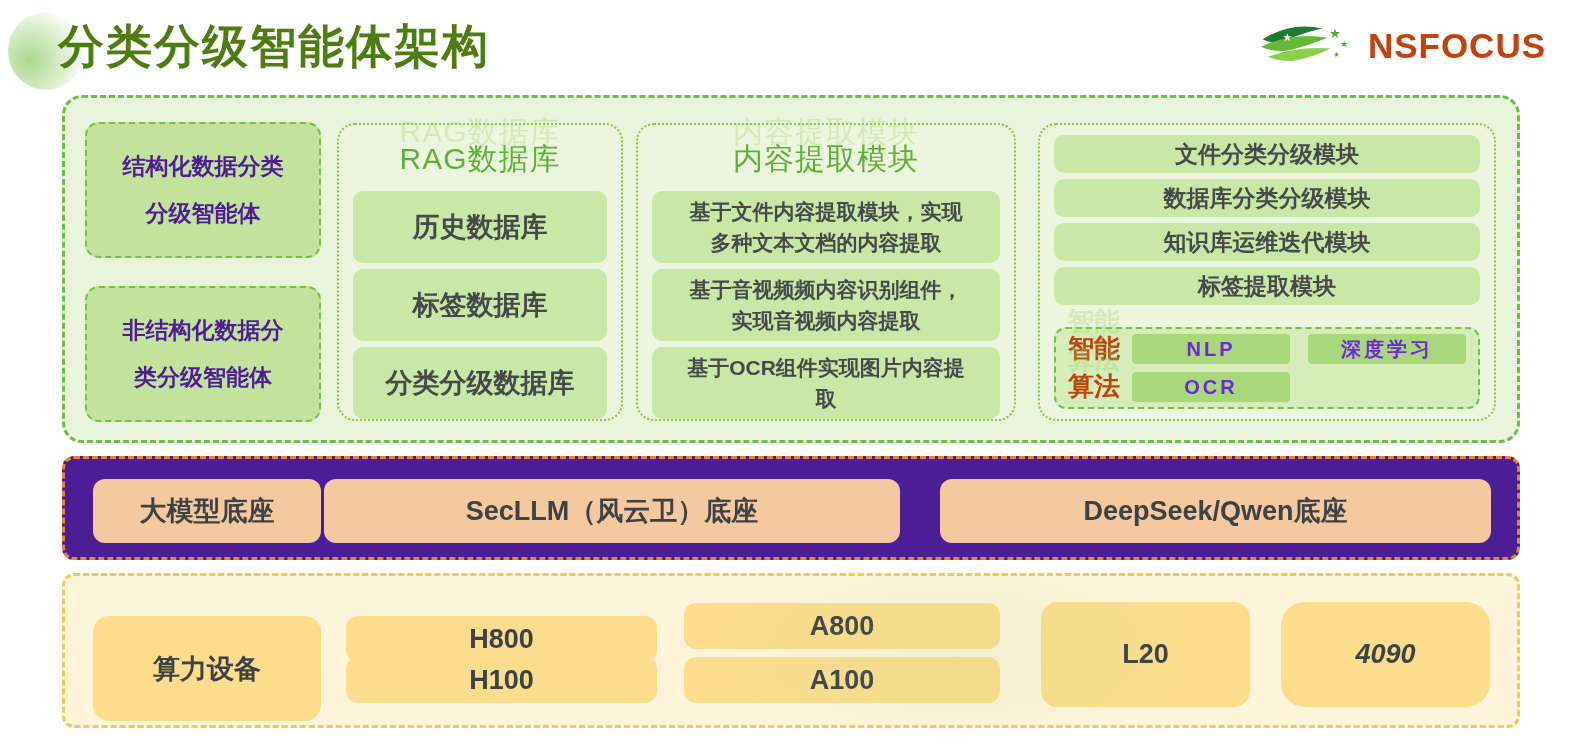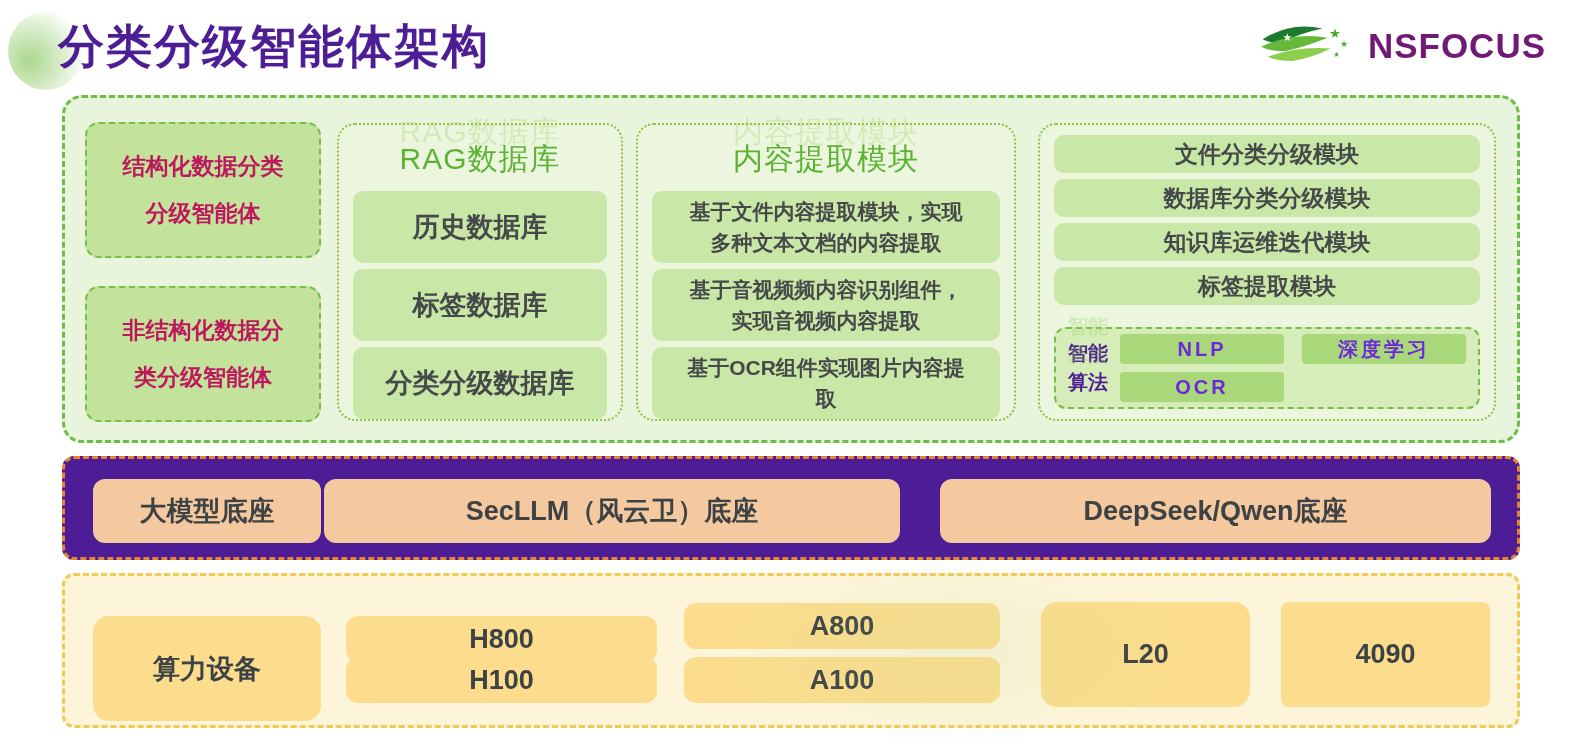--- a/index.html
+++ b/index.html
@@ -3,55 +3,55 @@
 <meta charset="utf-8">
 <style>
   * { margin:0; padding:0; box-sizing:border-box; }
   body { font-family:"Liberation Sans","DejaVu Sans",sans-serif; background:#ffffff; }
   .page { position:relative; width:1584px; height:747px; background:#ffffff; overflow:hidden; }
 
   
   .title-dot { position:absolute; left:8px; top:12px; width:76px; height:78px; border-radius:50%;
     background:radial-gradient(circle at 28% 62%, #aad88e 0%, #d9edcb 45%, #ffffff 78%); }
   .page-title { position:absolute; left:58px; top:16px; font-size:46px; font-weight:900;
-    color:#4c1d95; letter-spacing:2px; }
+    color:#4d7c0f; letter-spacing:2px; }
   .logo { position:absolute; right:38px; top:18px; display:flex; align-items:center; gap:4px; }
   .logo-mark { width:108px; height:56px; }
-  .logo-text { font-size:35px; font-weight:900; color:#701a75; letter-spacing:1px; }
+  .logo-text { font-size:35px; font-weight:900; color:#c2410c; letter-spacing:1px; }
 
   
   .layer { position:absolute; left:62px; width:1458px; }
 
   
   .layer-agents { top:95px; height:348px; border:3px dashed #6dbe45; border-radius:20px; background:#e8f4db; }
   .col-agents { position:absolute; left:20px; top:24px; width:236px; height:300px;
     display:flex; flex-direction:column; justify-content:space-between; }
   .agent-box { height:136px; background:#c3e39d; border:2px dashed #76bf44; border-radius:14px;
     display:flex; align-items:center; justify-content:center; text-align:center;
-    font-size:23px; font-weight:bold; color:#be185d; line-height:2.05; white-space:pre-line; }
+    font-size:23px; font-weight:bold; color:#4c1d95; line-height:2.05; white-space:pre-line; }
 
   .subpanel { position:absolute; top:25px; height:298px; border:2px dotted #8cc63f;
     border-radius:18px; background:#ecf6df; }
   .panel-rag { left:272px; width:286px; }
   .panel-extract { left:571px; width:380px; }
   .panel-modules { left:973px; width:458px; padding:10px 14px; display:flex; flex-direction:column; gap:6px; }
 
   .panel-title { margin-top:14px; text-align:center; font-size:30px; font-weight:400; color:#5cb233;
     letter-spacing:1px; text-shadow:0 -27px 0 rgba(151,205,95,0.30); }
   .panel-stack { position:absolute; left:14px; right:14px; top:66px; display:flex; flex-direction:column; gap:6px; }
 
   .green-item { background:#c9e7a6; border-radius:10px; display:flex; align-items:center; justify-content:center;
     color:#45494a; font-weight:bold; }
   .rag-item { height:72px; font-size:27px; }
   .extract-item { height:72px; font-size:21px; line-height:1.5; text-align:center; white-space:pre-line; }
   .module-bar { height:38px; font-size:23px; flex:none; }
 
   .algo-box { margin-top:auto; height:82px; background:#d6edb9; border:2px dashed #76bf44; border-radius:12px;
     display:flex; align-items:center; gap:12px; padding:0 12px; }
-  .algo-label { font-size:20px; font-weight:800; color:#4c1d95; line-height:1.45; text-align:right;
+  .algo-label { font-size:26px; font-weight:800; color:#c2410c; line-height:1.45; text-align:right;
     white-space:pre-line; text-shadow:0 -27px 0 rgba(151,205,95,0.30); }
   .algo-grid { flex:1; display:grid; grid-template-columns:1fr 1fr; gap:8px 18px; }
   .algo-item { height:30px; background:#a8d87a; border-radius:4px; display:flex; align-items:center;
     justify-content:center; font-size:20px; font-weight:bold; color:#6d28d9; letter-spacing:3px; }
 
   
   .layer-models { top:456px; height:104px; border:3px dashed #e8832f; border-radius:12px; background:#4c1d95; }
   .model-box { position:absolute; top:20px; height:64px; background:#f5c99f; border-radius:12px;
     display:flex; align-items:center; justify-content:center; font-size:27px; font-weight:bold; color:#3d4245; }
   .model-1 { left:28px;  width:228px; }
@@ -61,21 +61,21 @@
   
   .layer-compute { top:573px; height:155px; border:3px dashed #f2ca52; border-radius:12px; background:#fdf5da; }
   .yellow-box { position:absolute; background:#fbdd8d; border-radius:12px; display:flex; align-items:center;
     justify-content:center; font-size:27px; font-weight:bold; color:#3d4245; }
   .compute-label { left:28px; top:26px; width:228px; height:105px; border-radius:16px;margin-top:14px; }
   .gpu-s1a { left:281px; top:40px;  width:311px; height:46px; }
   .gpu-s1b { left:281px; top:81px;  width:311px; height:46px; }
   .gpu-s2a { left:619px; top:27px;  width:316px; height:46px; }
   .gpu-s2b { left:619px; top:81px;  width:316px; height:46px; }
   .gpu-l20 { left:976px;  top:26px; width:209px; height:105px; border-radius:16px; }
-  .gpu-4090{ left:1216px; top:26px; width:209px; height:105px; border-radius:8px; }
+  .gpu-4090{ left:1216px; top:26px; width:209px; height:105px; border-radius:24px;font-style:italic; }
 
   
   .bg-blob { position:absolute; left:720px; top:545px; width:470px; height:210px; border-radius:50%;
     background:radial-gradient(ellipse at center, rgba(176,208,146,0.14), rgba(176,208,146,0) 70%);
     pointer-events:none; }
 </style>
 </head>
 <body>
 
 <div class="page">

